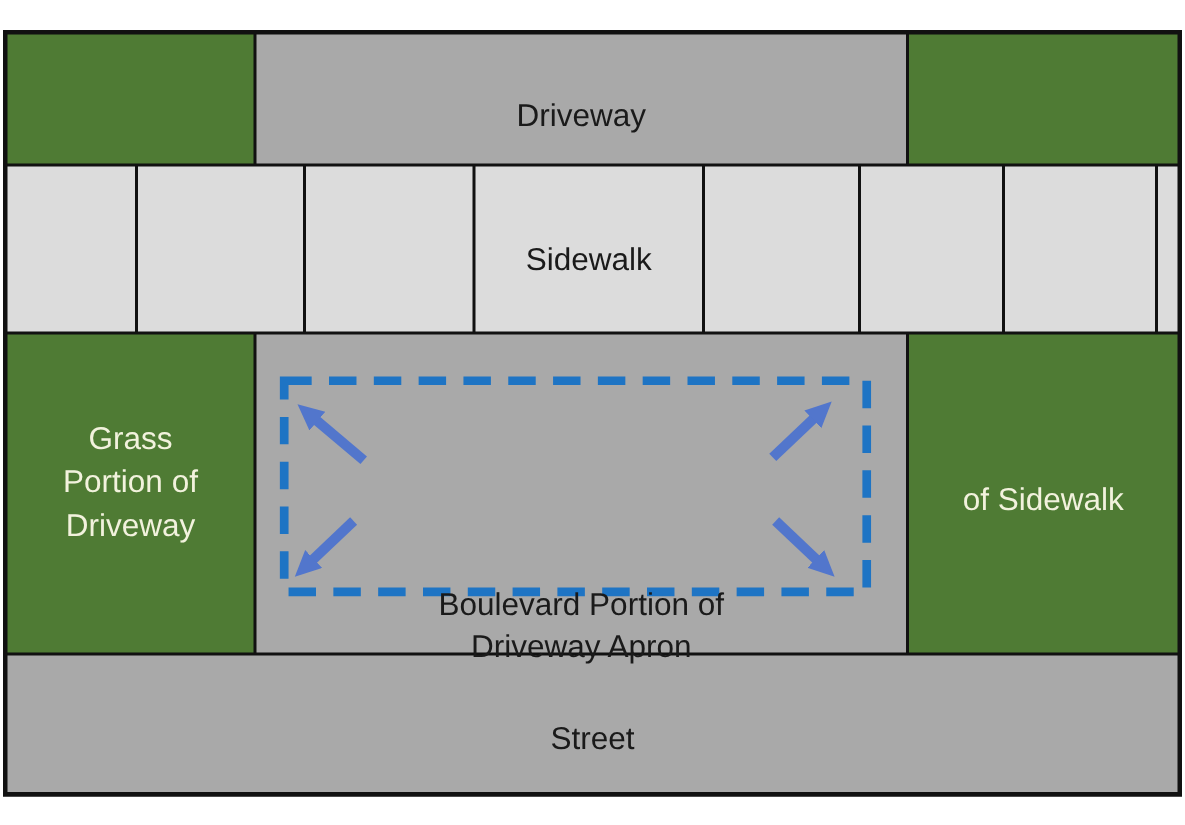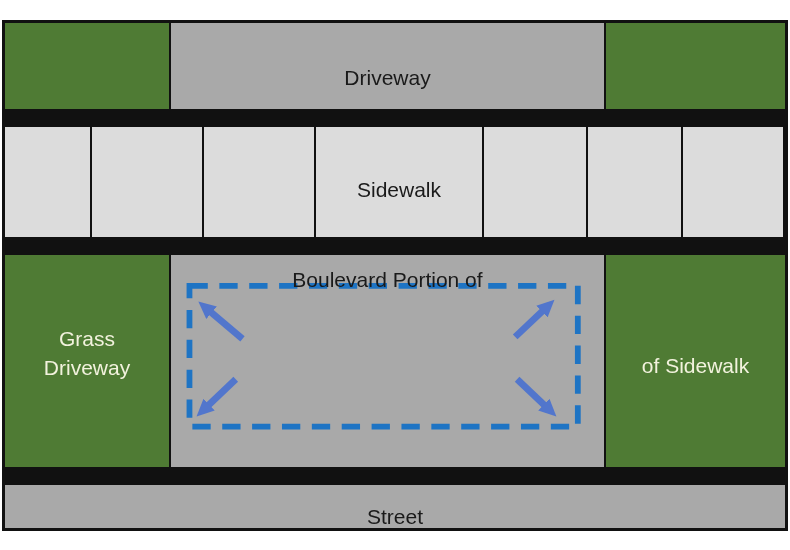--- a/index.html
+++ b/index.html
@@ -5,53 +5,53 @@
   html,body{margin:0;padding:0;background:#fff;}
   .canvas{
     position:relative;width:790px;height:550px;background:#fff;overflow:hidden;
     font-family:"Liberation Sans","DejaVu Sans",sans-serif;
     -webkit-font-smoothing:antialiased;
   }
   .diagram{
     position:absolute;left:2px;top:20px;width:786px;height:511px;
     box-sizing:border-box;border:3px solid var(--border-black,#111);
     background:var(--border-black,#111);
-    display:flex;flex-direction:column;gap:18px;
+    display:flex;flex-direction:column;gap:2px;
   }
   .row{display:flex;gap:2px;min-height:0;}
   .r1{height:86px;}
   .r2{height:110px;}
   .r3{height:212px;}
   .r4{height:83px;flex:1;}
   .cell{box-sizing:border-box;display:flex;align-items:center;justify-content:center;}
   .green{background:var(--grass-green,#4f7b34);}
   .graycell{background:var(--pavement-gray,#a9a9a9);}
   .w-left{width:164px;}
   .w-mid{flex:1;}
   .w-right{width:179px;}
   .seg{background:var(--sidewalk-gray,#dcdcdc);display:flex;align-items:center;justify-content:center;}
-  .s1{width:85px;}.s2{width:110px;}.s3{width:111px;}.s4{width:166px;}
+  .s1{width:85px;}.s2{width:110px;}.s3{width:111px;}.s4{width:151px;}
   .s5{width:102px;}.s6{width:94px;}.s7{width:100px;}.s8{flex:1;}
   .lbl{
     font-size:21px;color:var(--label-text,#1a1a1a);white-space:nowrap;
   }
   .dy12{transform:translateY(12px);}
   .dy10{transform:translateY(10px);}
   .dy8{transform:translateY(8px);}
   .glabel{
     display:flex;flex-direction:column;align-items:center;text-align:center;
     color:var(--grass-text,#f2f2dd);font-size:21px;line-height:29px;
   }
   .glabel-left{transform:translateY(-8px);}
   .glabel-right{transform:translateY(4px);}
   .apron{position:relative;}
   .apron svg{position:absolute;left:0;top:0;width:100%;height:100%;display:block;}
   .alabel{
     position:absolute;left:0;top:0;right:0;bottom:0;
-    display:flex;flex-direction:column;align-items:center;justify-content:space-between;
+    display:flex;flex-direction:column;align-items:center;justify-content:flex-end;
     text-align:center;color:var(--label-text,#1a1a1a);
     font-size:21px;line-height:28px;transform:translateY(11px);
     pointer-events:none;
   }
 </style>
 </head>
 <body>
 
 <div class="canvas">
   <div class="diagram">
@@ -74,39 +74,41 @@
       <div class="seg s5"></div>
       <div class="seg s6"></div>
       <div class="seg s7"></div>
       <div class="seg s8"></div>
     </div>
 
     <div class="row r3">
       <div class="cell green w-left">
         <div class="glabel glabel-left">
           <span>Grass</span>
+          <span>Portion of</span>
           <span>Driveway</span>
         </div>
       </div>
 
       <div class="cell graycell w-mid apron">
         <svg viewBox="0 0 433 220">
           <defs>
             <marker id="ah" markerUnits="userSpaceOnUse" markerWidth="20" markerHeight="18" refX="7" refY="8.5" orient="auto">
               <path d="M0,0 L18,8.5 L0,17 Z" style="fill:var(--arrow-blue,#5276cc)"></path>
             </marker>
           </defs>
           <rect x="11" y="32" width="403" height="146" fill="none" style="stroke:var(--dash-blue,#1e74c4)" stroke-width="6" stroke-dasharray="19 12"></rect>
           <line x1="66" y1="87" x2="28.6" y2="55.4" style="stroke:var(--arrow-blue,#5276cc)" stroke-width="7" marker-end="url(#ah)"></line>
           <line x1="59" y1="129" x2="26.3" y2="160.1" style="stroke:var(--arrow-blue,#5276cc)" stroke-width="7" marker-end="url(#ah)"></line>
           <line x1="349" y1="85" x2="381.8" y2="53.9" style="stroke:var(--arrow-blue,#5276cc)" stroke-width="7" marker-end="url(#ah)"></line>
           <line x1="351" y1="129" x2="383.8" y2="160.1" style="stroke:var(--arrow-blue,#5276cc)" stroke-width="7" marker-end="url(#ah)"></line>
         </svg>
         <div class="alabel">
           <span>Boulevard Portion of</span>
+          <span>Driveway Apron</span>
         </div>
       </div>
 
       <div class="cell green w-right">
         <div class="glabel glabel-right">
           <span>of Sidewalk</span>
         </div>
       </div>
     </div>
 

